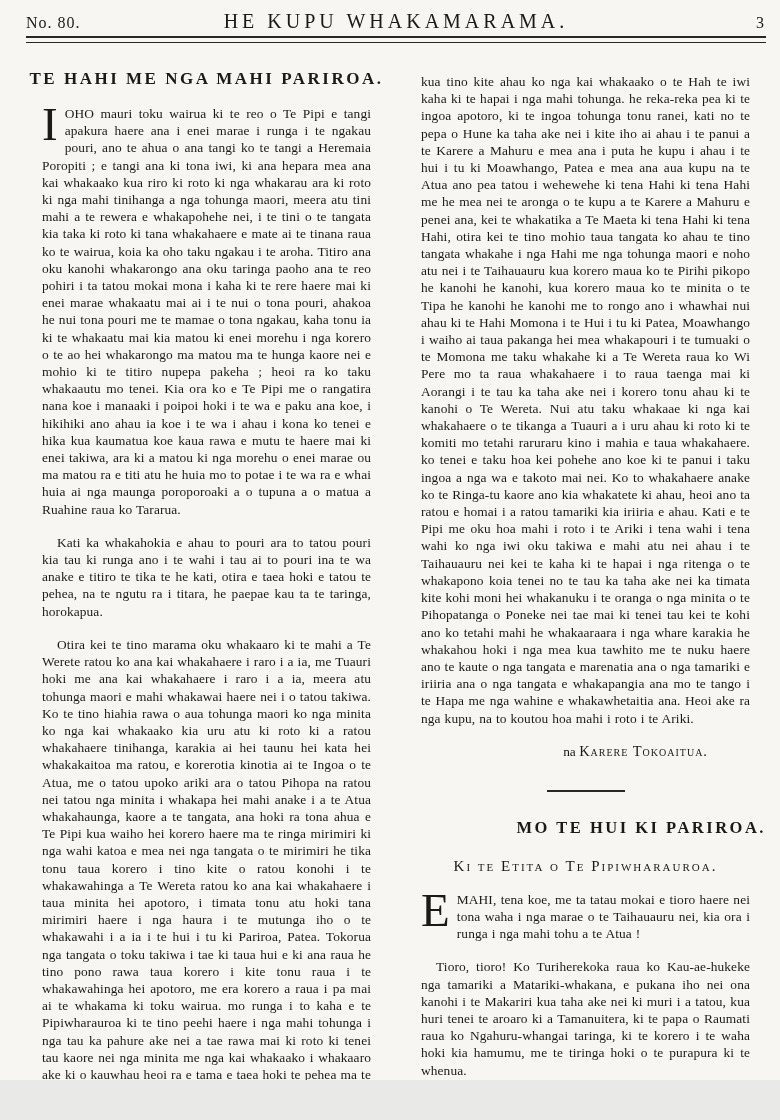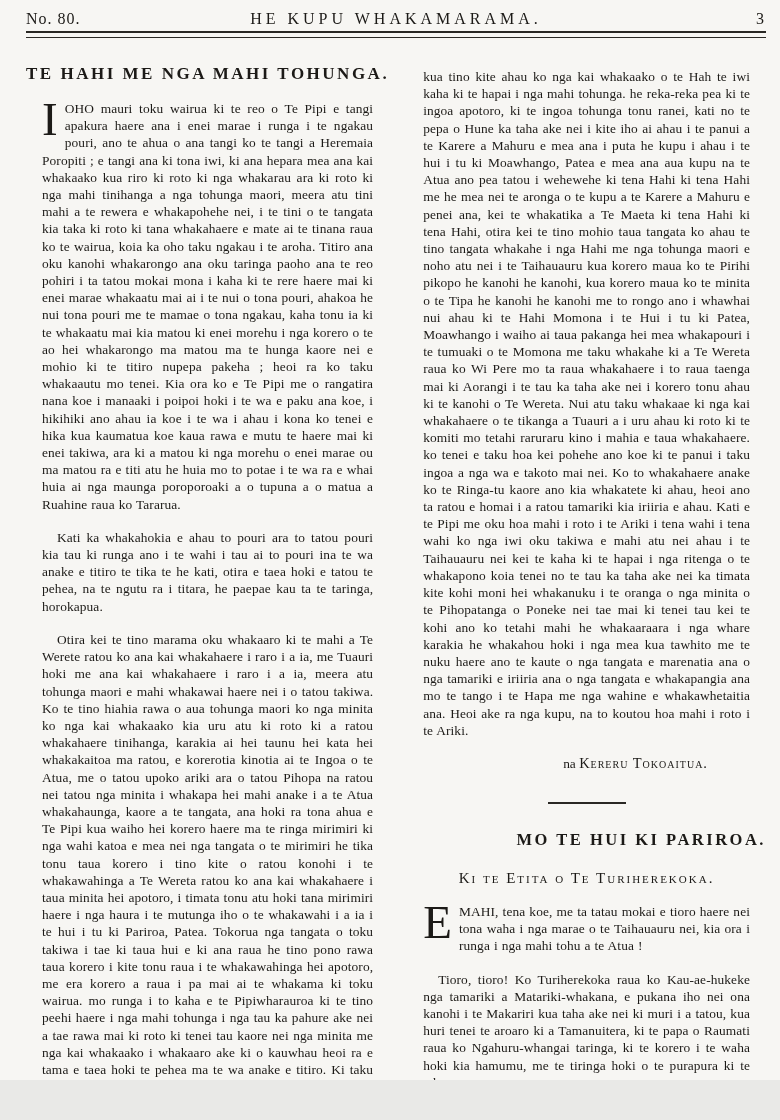--- a/index.html
+++ b/index.html
@@ -17,21 +17,21 @@
     position:relative;
   }
   
   .header{
     display:grid;
     grid-template-columns:1fr auto 1fr;
     align-items:baseline;
   }
   .issue-no{font-size:16px;letter-spacing:1px;justify-self:start;}
   .masthead{
-    font-size:16px;letter-spacing:4px;font-weight:normal;
+    font-size:20px;letter-spacing:4px;font-weight:normal;
     justify-self:center;white-space:nowrap;
   }
   .page-no{font-size:16px;justify-self:end;padding-right:2px;}
   .header-rule{
     margin-top:3px;
     height:4px;
     border-top:2px solid #2a2824;
     border-bottom:1px solid #2a2824;
   }
   
@@ -110,41 +110,41 @@
   <div class="header">
     <span class="issue-no">No. 80.</span>
     <span class="masthead">HE KUPU WHAKAMARAMA.</span>
     <span class="page-no">3</span>
   </div>
   <div class="header-rule"></div>
 
   <div class="columns">
 
     <div class="col">
-      <h2 class="article-heading">TE HAHI ME NGA MAHI TOHUNGA.</h2>
+      <h2 class="article-heading">TE HAHI ME NGA MAHI PARIROA.</h2>
 
       <p class="body-text">
         <span class="dropcap">I</span><span>OHO mauri toku wairua ki te reo o Te Pipi e tangi apakura haere ana i enei marae i runga i te ngakau pouri, ano te ahua o ana tangi ko te tangi a Heremaia Poropiti ; e tangi ana ki tona iwi, ki ana hepara mea ana kai whakaako kua riro ki roto ki nga whakarau ara ki roto ki nga mahi tinihanga a nga tohunga maori, meera atu tini mahi a te rewera e whakapohehe nei, i te tini o te tangata kia taka ki roto ki tana whakahaere e mate ai te tinana raua ko te wairua, koia ka oho taku ngakau i te aroha. Titiro ana oku kanohi whakarongo ana oku taringa paoho ana te reo pohiri i ta tatou mokai mona i kaha ki te rere haere mai ki enei marae whakaatu mai ai i te nui o tona pouri, ahakoa he nui tona pouri me te mamae o tona ngakau, kaha tonu ia ki te whakaatu mai kia matou ki enei morehu i nga korero o te ao hei whakarongo ma matou ma te hunga kaore nei e mohio ki te titiro nupepa pakeha ; heoi ra ko taku whakaautu mo tenei. Kia ora ko e Te Pipi me o rangatira nana koe i manaaki i poipoi hoki i te wa e paku ana koe, i hikihiki ano ahau ia koe i te wa i ahau i kona ko tenei e hika kua kaumatua koe kaua rawa e mutu te haere mai ki enei takiwa, ara ki a matou ki nga morehu o enei marae ou ma matou ra e titi atu he huia mo to potae i te wa ra e whai huia ai nga maunga poroporoaki a o tupuna a o matua a Ruahine raua ko Tararua.</span>
       </p>
 
       <p class="body-text indent">Kati ka whakahokia e ahau to pouri ara to tatou pouri kia tau ki runga ano i te wahi i tau ai to pouri ina te wa anake e titiro te tika te he kati, otira e taea hoki e tatou te pehea, na te ngutu ra i titara, he paepae kau ta te taringa, horokapua.</p>
 
       <p class="body-text indent">Otira kei te tino marama oku whakaaro ki te mahi a Te Werete ratou ko ana kai whakahaere i raro i a ia, me Tuauri hoki me ana kai whakahaere i raro i a ia, meera atu tohunga maori e mahi whakawai haere nei i o tatou takiwa. Ko te tino hiahia rawa o aua tohunga maori ko nga minita ko nga kai whakaako kia uru atu ki roto ki a ratou whakahaere tinihanga, karakia ai hei taunu hei kata hei whakakaitoa ma ratou, e korerotia kinotia ai te Ingoa o te Atua, me o tatou upoko ariki ara o tatou Pihopa na ratou nei tatou nga minita i whakapa hei mahi anake i a te Atua whakahaunga, kaore a te tangata, ana hoki ra tona ahua e Te Pipi kua waiho hei korero haere ma te ringa mirimiri ki nga wahi katoa e mea nei nga tangata o te mirimiri he tika tonu taua korero i tino kite o ratou konohi i te whakawahinga a Te Wereta ratou ko ana kai whakahaere i taua minita hei apotoro, i timata tonu atu hoki tana mirimiri haere i nga haura i te mutunga iho o te whakawahi i a ia i te hui i tu ki Pariroa, Patea. Tokorua nga tangata o toku takiwa i tae ki taua hui e ki ana raua he tino pono rawa taua korero i kite tonu raua i te whakawahinga hei apotoro, me era korero a raua i pa mai ai te whakama ki toku wairua. mo runga i to kaha e te Pipiwharauroa ki te tino peehi haere i nga mahi tohunga i nga tau ka pahure ake nei a tae rawa mai ki roto ki tenei tau kaore nei nga minita me nga kai whakaako i whakaaro ake ki o kauwhau heoi ra e tama e taea hoki te pehea ma te wa anake e titiro. Ki taku whakaaro kaua e kimikimi o whakaaro engari me hangai tonu te ui atu ki to tatou matua ki a Mokai Kereru mehemea he tika he he ranei tenei korero ki a noho marama ai tatou ki te tino tikanga o tenei raruraru, akua nei pea he whakakino ingoa kau tenei mahi, na te tangata,</p>
     </div>
 
     <div class="col">
       <p class="body-text">kua tino kite ahau ko nga kai whakaako o te Hah te iwi kaha ki te hapai i nga mahi tohunga. he reka-reka pea ki te ingoa apotoro, ki te ingoa tohunga tonu ranei, kati no te pepa o Hune ka taha ake nei i kite iho ai ahau i te panui a te Karere a Mahuru e mea ana i puta he kupu i ahau i te hui i tu ki Moawhango, Patea e mea ana aua kupu na te Atua ano pea tatou i wehewehe ki tena Hahi ki tena Hahi me he mea nei te aronga o te kupu a te Karere a Mahuru e penei ana, kei te whakatika a Te Maeta ki tena Hahi ki tena Hahi, otira kei te tino mohio taua tangata ko ahau te tino tangata whakahe i nga Hahi me nga tohunga maori e noho atu nei i te Taihauauru kua korero maua ko te Pirihi pikopo he kanohi he kanohi, kua korero maua ko te minita o te Tipa he kanohi he kanohi me to rongo ano i whawhai nui ahau ki te Hahi Momona i te Hui i tu ki Patea, Moawhango i waiho ai taua pakanga hei mea whakapouri i te tumuaki o te Momona me taku whakahe ki a Te Wereta raua ko Wi Pere mo ta raua whakahaere i to raua taenga mai ki Aorangi i te tau ka taha ake nei i korero tonu ahau ki te kanohi o Te Wereta. Nui atu taku whakaae ki nga kai whakahaere o te tikanga a Tuauri a i uru ahau ki roto ki te komiti mo tetahi raruraru kino i mahia e taua whakahaere. ko tenei e taku hoa kei pohehe ano koe ki te panui i taku ingoa a nga wa e takoto mai nei. Ko to whakahaere anake ko te Ringa-tu kaore ano kia whakatete ki ahau, heoi ano ta ratou e homai i a ratou tamariki kia iriiria e ahau. Kati e te Pipi me oku hoa mahi i roto i te Ariki i tena wahi i tena wahi ko nga iwi oku takiwa e mahi atu nei ahau i te Taihauauru nei kei te kaha ki te hapai i nga ritenga o te whakapono koia tenei no te tau ka taha ake nei ka timata kite kohi moni hei whakanuku i te oranga o nga minita o te Pihopatanga o Poneke nei tae mai ki tenei tau kei te kohi ano ko tetahi mahi he whakaaraara i nga whare karakia he whakahou hoki i nga mea kua tawhito me te nuku haere ano te kaute o nga tangata e marenatia ana o nga tamariki e iriiria ana o nga tangata e whakapangia ana mo te tango i te Hapa me nga wahine e whakawhetaitia ana.  Heoi ake ra nga kupu, na to koutou hoa mahi i roto i te Ariki.</p>
 
-      <p class="signature"><span>na </span><span class="sig-name">Kereru Tokoaitua.</span></p>
+      <p class="signature"><span>na </span><span class="sig-name">Karere Tokoaitua.</span></p>
 
       <hr class="section-divider">
 
       <h2 class="section2-heading">MO TE HUI KI PARIROA.</h2>
 
-      <p class="section2-sub">Ki te Etita o Te Turiherekoka.</p>
+      <p class="section2-sub">Ki te Etita o Te Pipiwharauroa.</p>
 
       <p class="body-text">
         <span class="dropcap">E</span><span>MAHI, tena koe, me ta tatau mokai e tioro haere nei tona waha i nga marae o te Taihauauru nei, kia ora i runga i nga mahi tohu a te Atua !</span>
       </p>
 
       <p class="body-text indent">Tioro, tioro! Ko Turiherekoka raua ko Kau-ae-hukeke nga tamariki a Matariki-whakana, e pukana iho nei ona kanohi i te Makariri kua taha ake nei ki muri i a tatou, kua huri tenei te aroaro ki a Tamanuitera, ki te papa o Raumati raua ko Ngahuru-whangai taringa, ki te korero i te waha hoki kia hamumu, me te tiringa hoki o te purapura ki te whenua.</p>
     </div>
 
   </div>
 </div>

